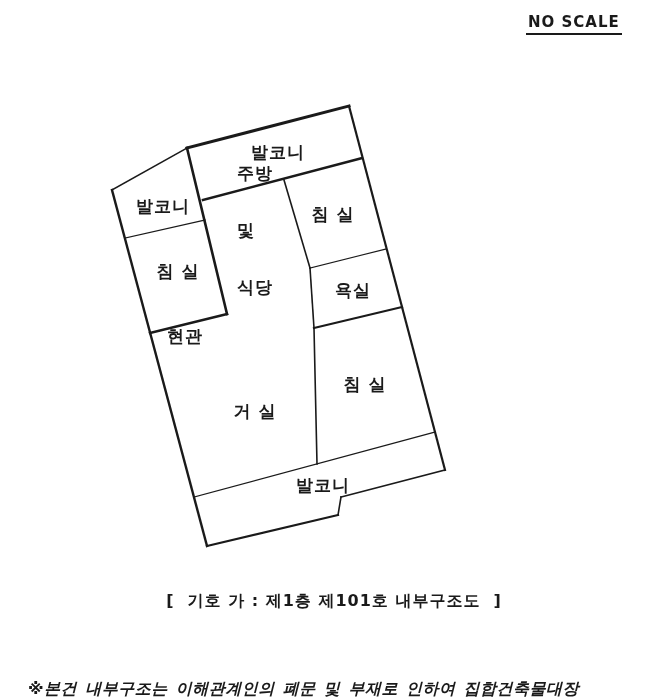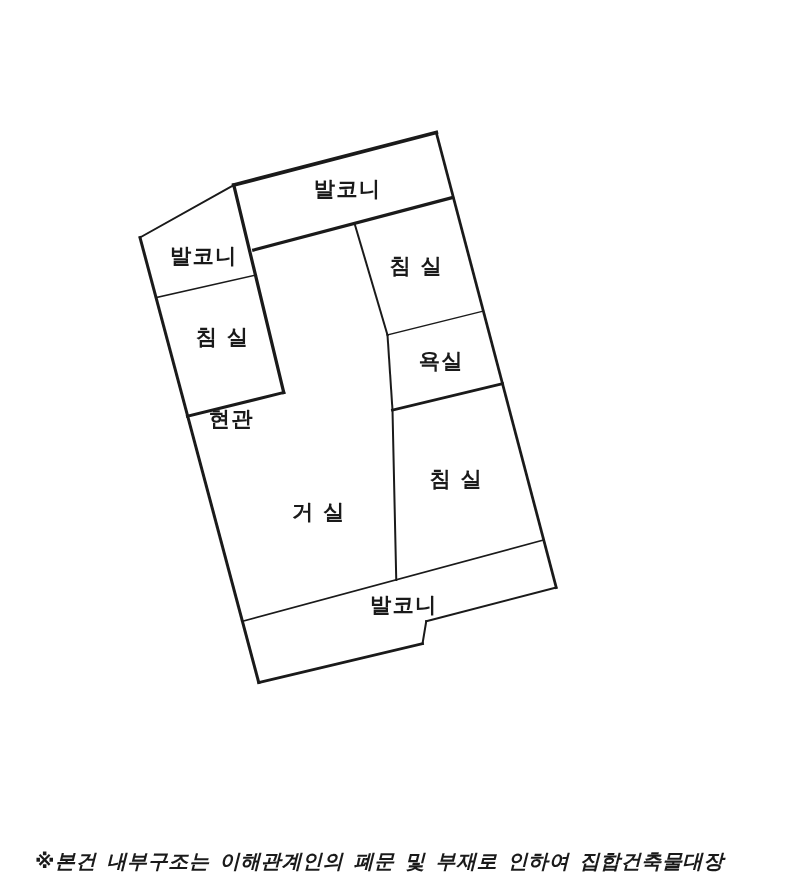--- a/index.html
+++ b/index.html
@@ -32,20 +32,21 @@
     font-size:16px; font-weight:bold; line-height:22px;
     letter-spacing:0.5px; word-spacing:2px; color:var(--ink); white-space:pre;
   }
   .footnote .fn-line1 { padding-left:20px;font-style:italic; }
 </style>
 </head>
 <body>
 
 <div class="page">
 
+  <div class="no-scale">NO SCALE</div>
 
   <svg class="plan-svg" width="647" height="700" viewBox="0 0 647 700">
 
     <line x1="187" y1="148" x2="349" y2="106" stroke-width="3"></line>
     <line x1="349" y1="106" x2="445" y2="470" stroke-width="2.2"></line>
     <line x1="445" y1="470" x2="341" y2="497" stroke-width="1.6"></line>
     <line x1="341" y1="497" x2="338" y2="515" stroke-width="1.6"></line>
     <line x1="338" y1="515" x2="207" y2="546" stroke-width="2.2"></line>
     <line x1="207" y1="546" x2="112" y2="190" stroke-width="2.4"></line>
     <line x1="112" y1="190" x2="187" y2="148" stroke-width="1.6"></line>
@@ -61,32 +62,38 @@
     <line x1="314" y1="328" x2="317" y2="464" stroke-width="1.6"></line>
     <line x1="194" y1="497" x2="435" y2="432" stroke-width="1.2"></line>
   </svg>
 
   <div class="lbl" style="left:278px; top:152px;">발코니</div>
 
   <div class="lbl" style="left:163px; top:206px;">발코니</div>
 
   <div class="lbl" style="left:178px; top:271px;">침 실</div>
 
+  <div class="lbl" style="left:255px; top:230px;">
+    <span style="display:block">주방</span>
+    <span style="display:block">및</span>
+    <span style="display:block">식당</span>
+  </div>
 
   <div class="lbl" style="left:333px; top:214px;">침 실</div>
 
   <div class="lbl" style="left:353px; top:290px;">욕실</div>
 
   <div class="lbl" style="left:185px; top:336px;">현관</div>
 
   <div class="lbl" style="left:255px; top:411px;">거 실</div>
 
   <div class="lbl" style="left:365px; top:384px;">침 실</div>
 
   <div class="lbl" style="left:323px; top:485px;">발코니</div>
 
+  <div class="caption">[  기호 가 : 제1층 제101호 내부구조도  ]</div>
 
   <div class="footnote">
     <div class="fn-line1">※본건 내부구조는 이해관계인의 폐문 및 부재로 인하여 집합건축물대장</div>
     
   </div>
 
 </div>
 
 </body></html>

